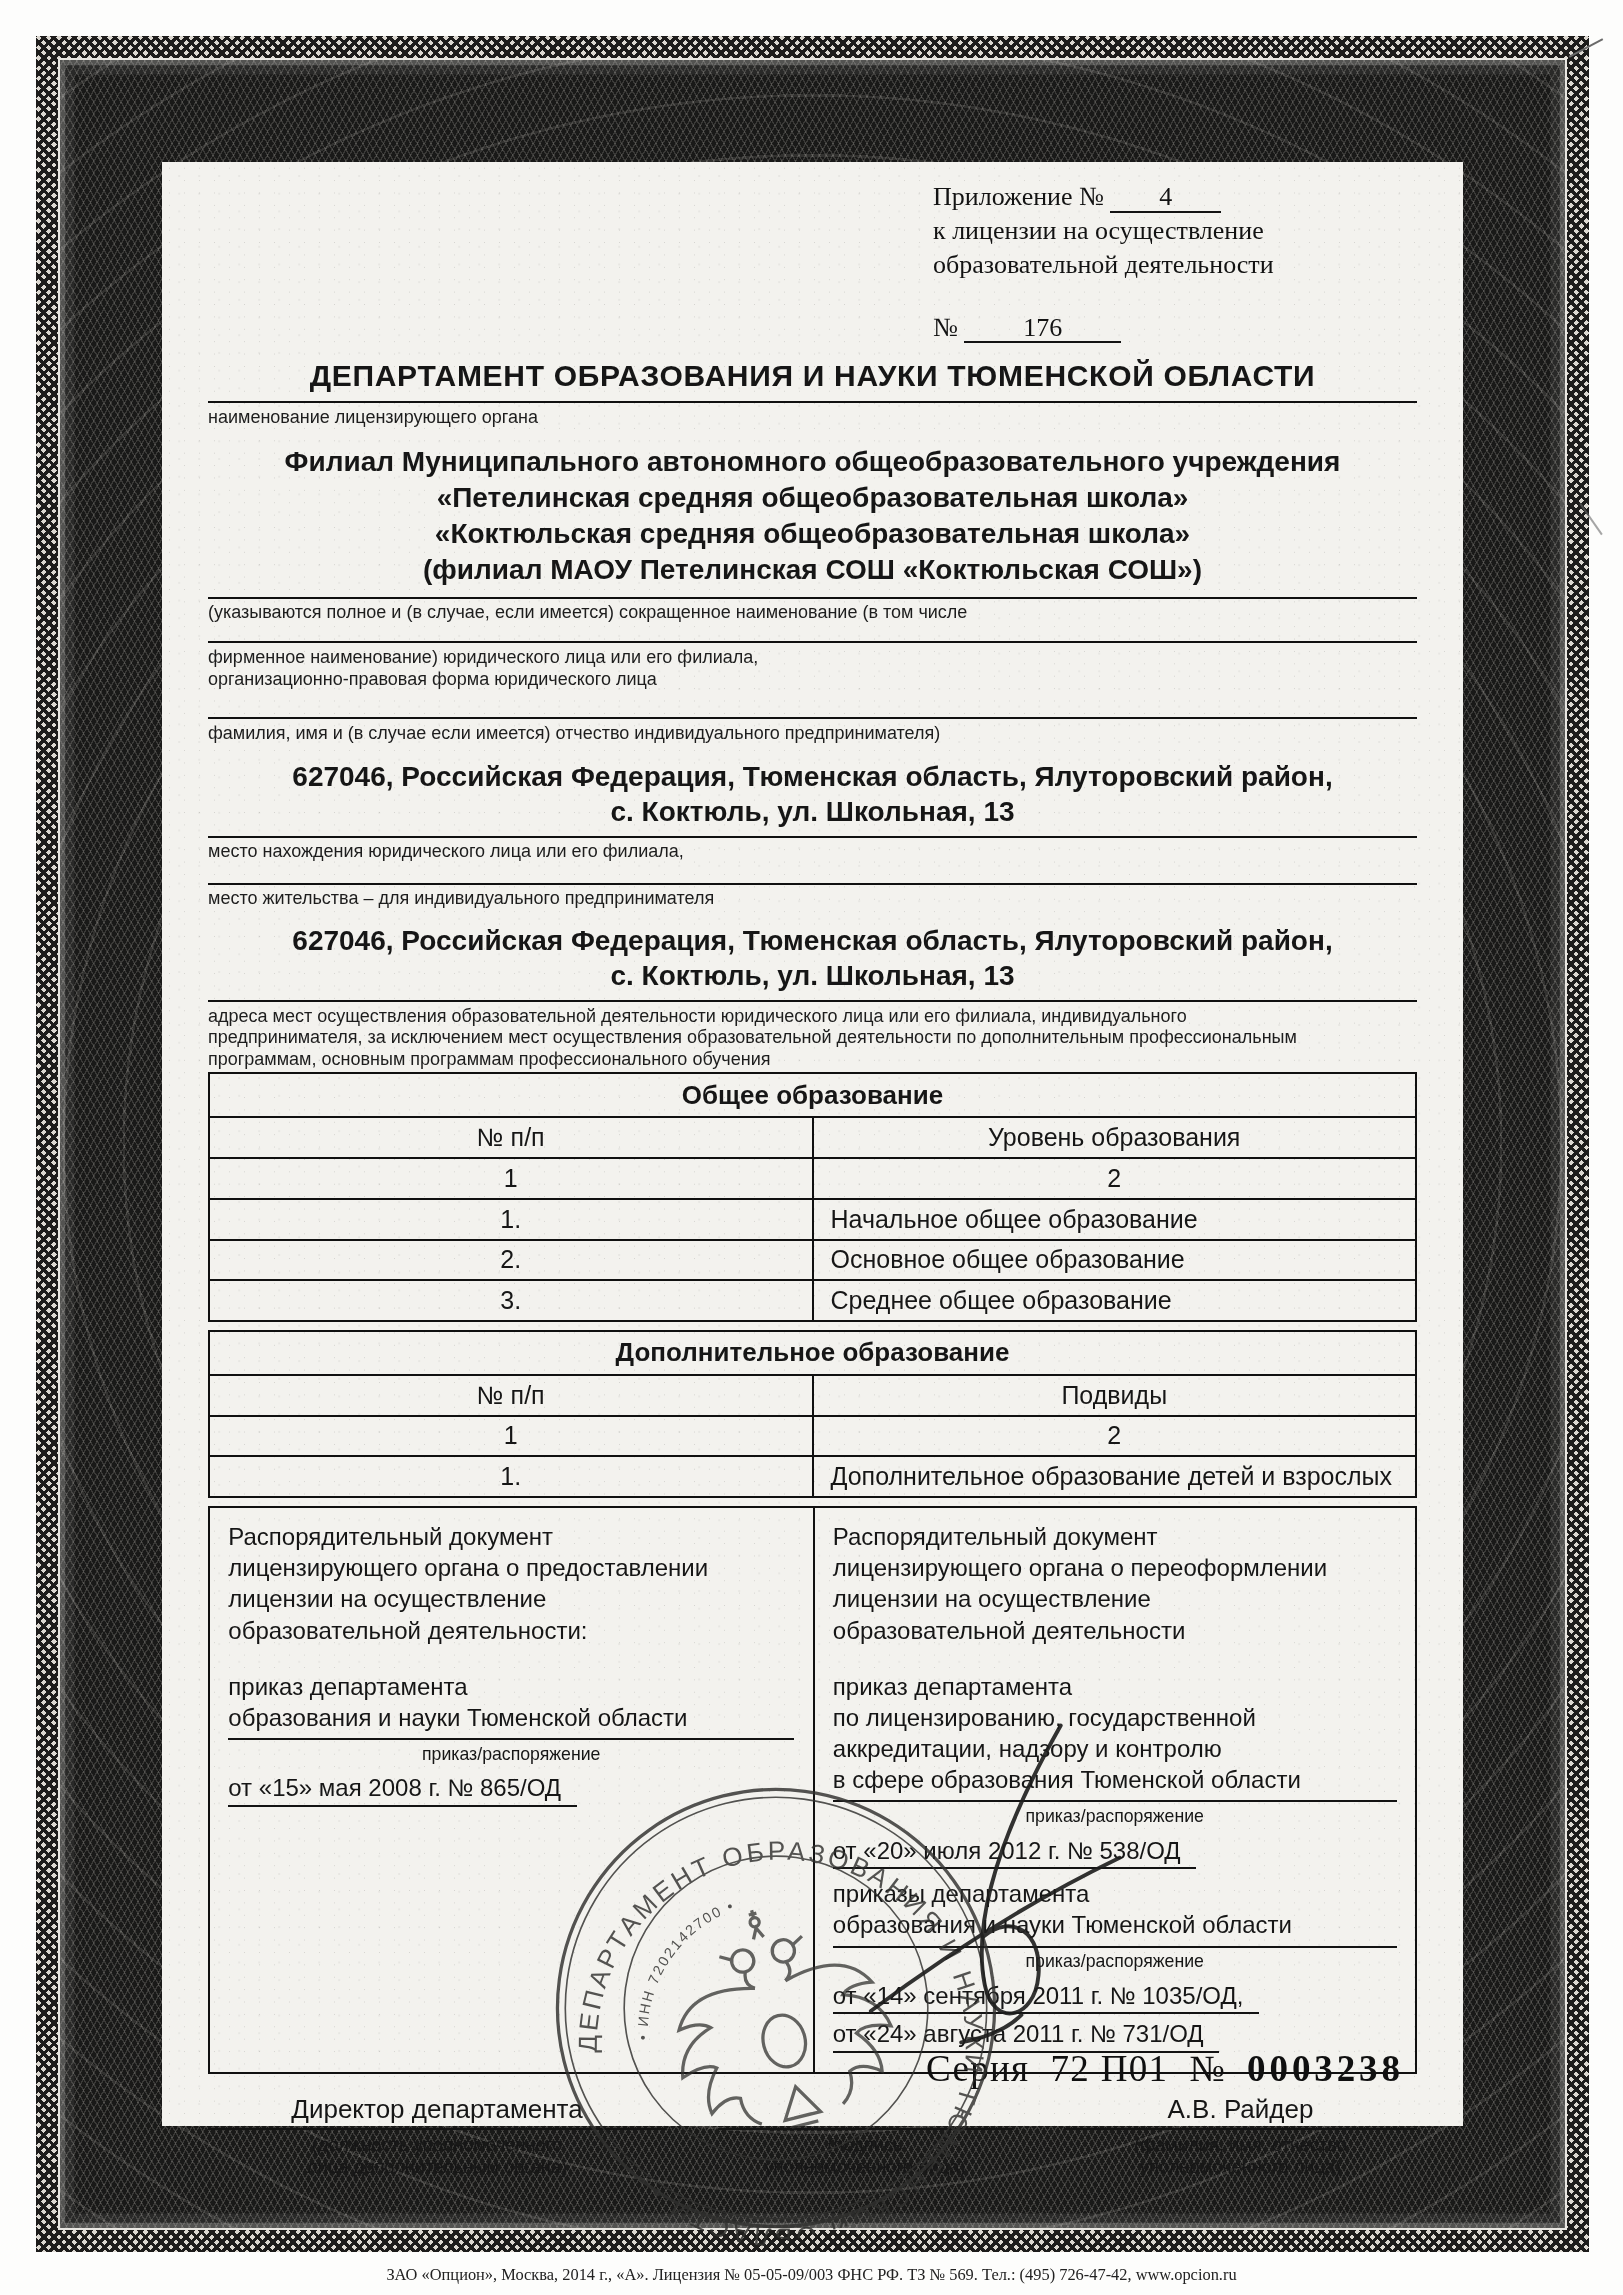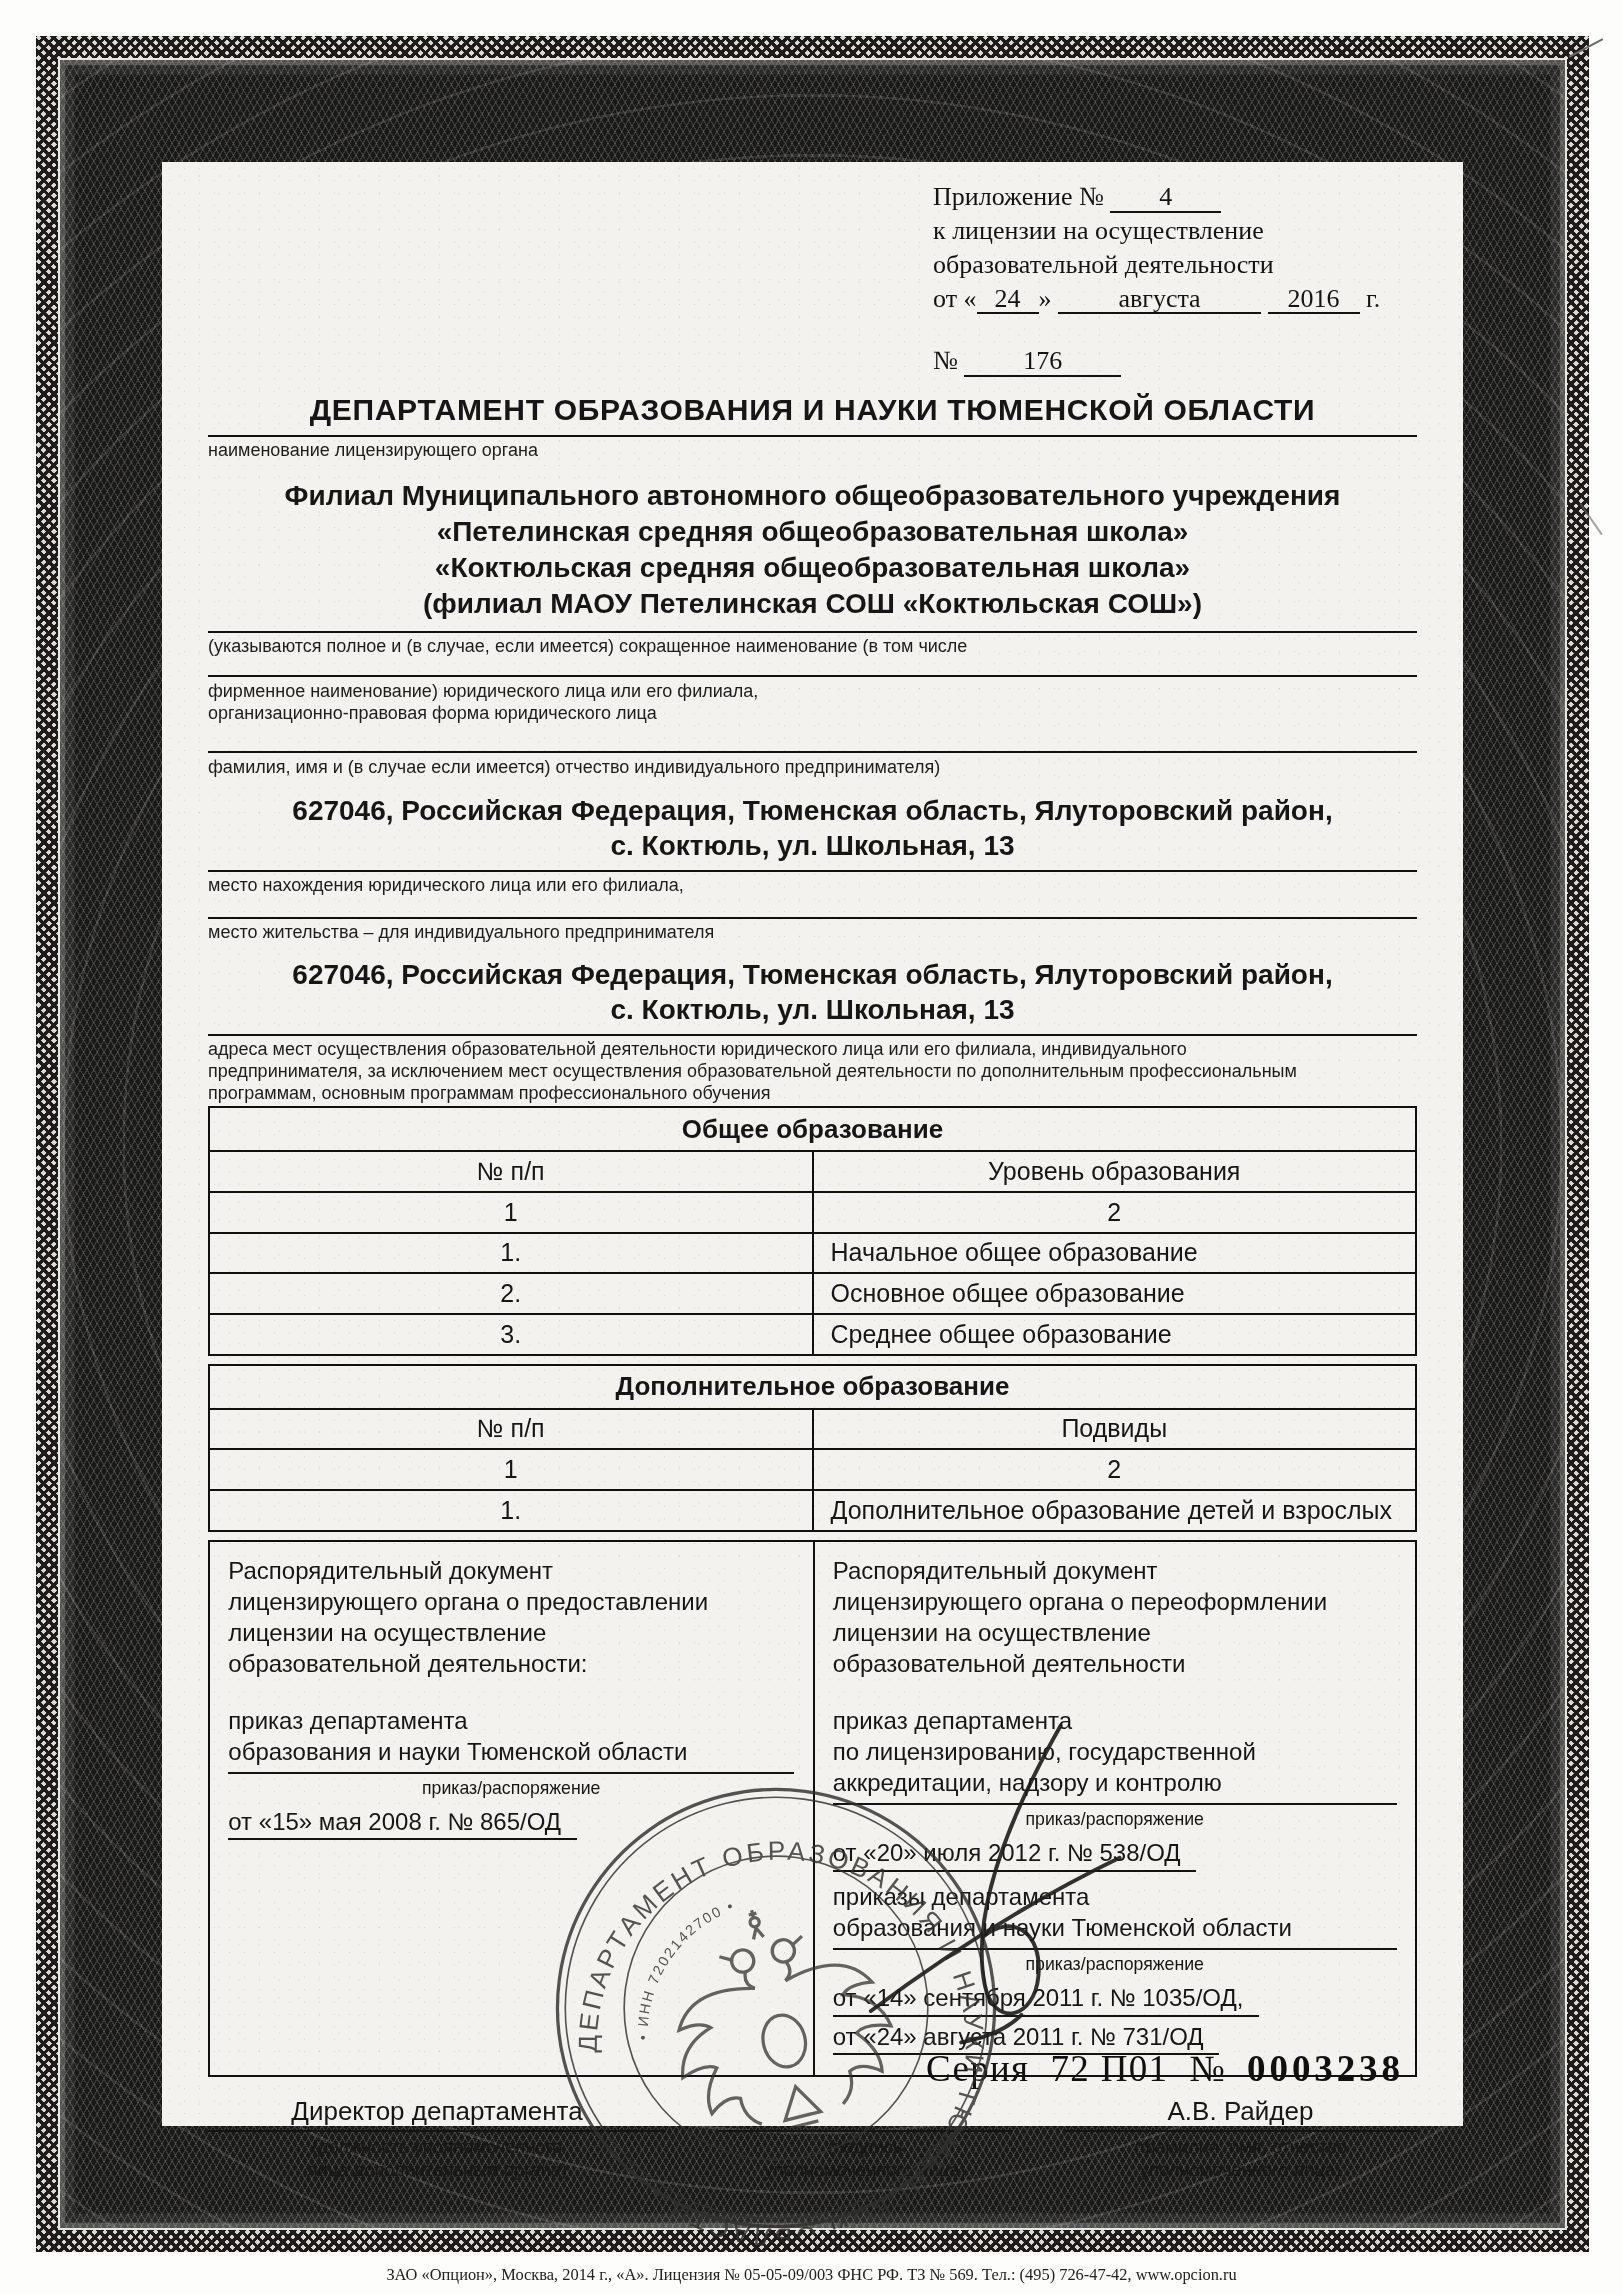--- a/index.html
+++ b/index.html
@@ -91,26 +91,20 @@
       <div class="content">
 
         <div class="appendix">
           <div>
             <span>Приложение №</span>
             <span class="fill f-num">4</span>
           </div>
           <div>к лицензии на осуществление</div>
           <div>образовательной деятельности</div>
           <div>
-            <span>от «</span><span class="fill f-day">24</span><span>»</span>
-            <span class="fill f-month">августа</span>
-            <span class="fill f-year">2016</span>
-            <span>г.</span>
-          </div>
-          <div>
             <span>№</span>
             <span class="fill f-reg">176</span>
           </div>
         </div>
 
         <div class="authority">ДЕПАРТАМЕНТ ОБРАЗОВАНИЯ И НАУКИ ТЮМЕНСКОЙ ОБЛАСТИ</div>
         <div class="rule mt-rule1"></div>
         <div class="cap" style="margin-top:3.9px">наименование лицензирующего органа</div>
 
         <div class="org bold-line">
@@ -210,20 +204,21 @@
           <div class="ocol">
             <div>Распорядительный документ</div>
             <div>лицензирующего органа о переоформлении</div>
             <div>лицензии на осуществление</div>
             <div>образовательной деятельности</div>
             <div class="ogap"></div>
             <div class="u-block">
               <div>приказ департамента</div>
               <div>по лицензированию, государственной</div>
               <div>аккредитации, надзору и контролю</div>
+              <div>в сфере образования Тюменской области</div>
             </div>
             <div class="ocap">приказ/распоряжение</div>
             <div><span class="odate">от «20» июля 2012 г. № 538/ОД</span></div>
             <div class="u-block" style="margin-top:9.2px">
               <div>приказы департамента</div>
               <div>образования и науки Тюменской области</div>
             </div>
             <div class="ocap">приказ/распоряжение</div>
             <div><span class="odate">от «14» сентября 2011 г. № 1035/ОД,</span></div>
             <div><span class="odate" style="margin-top:1.3px">от «24» августа 2011 г. № 731/ОД</span></div>

